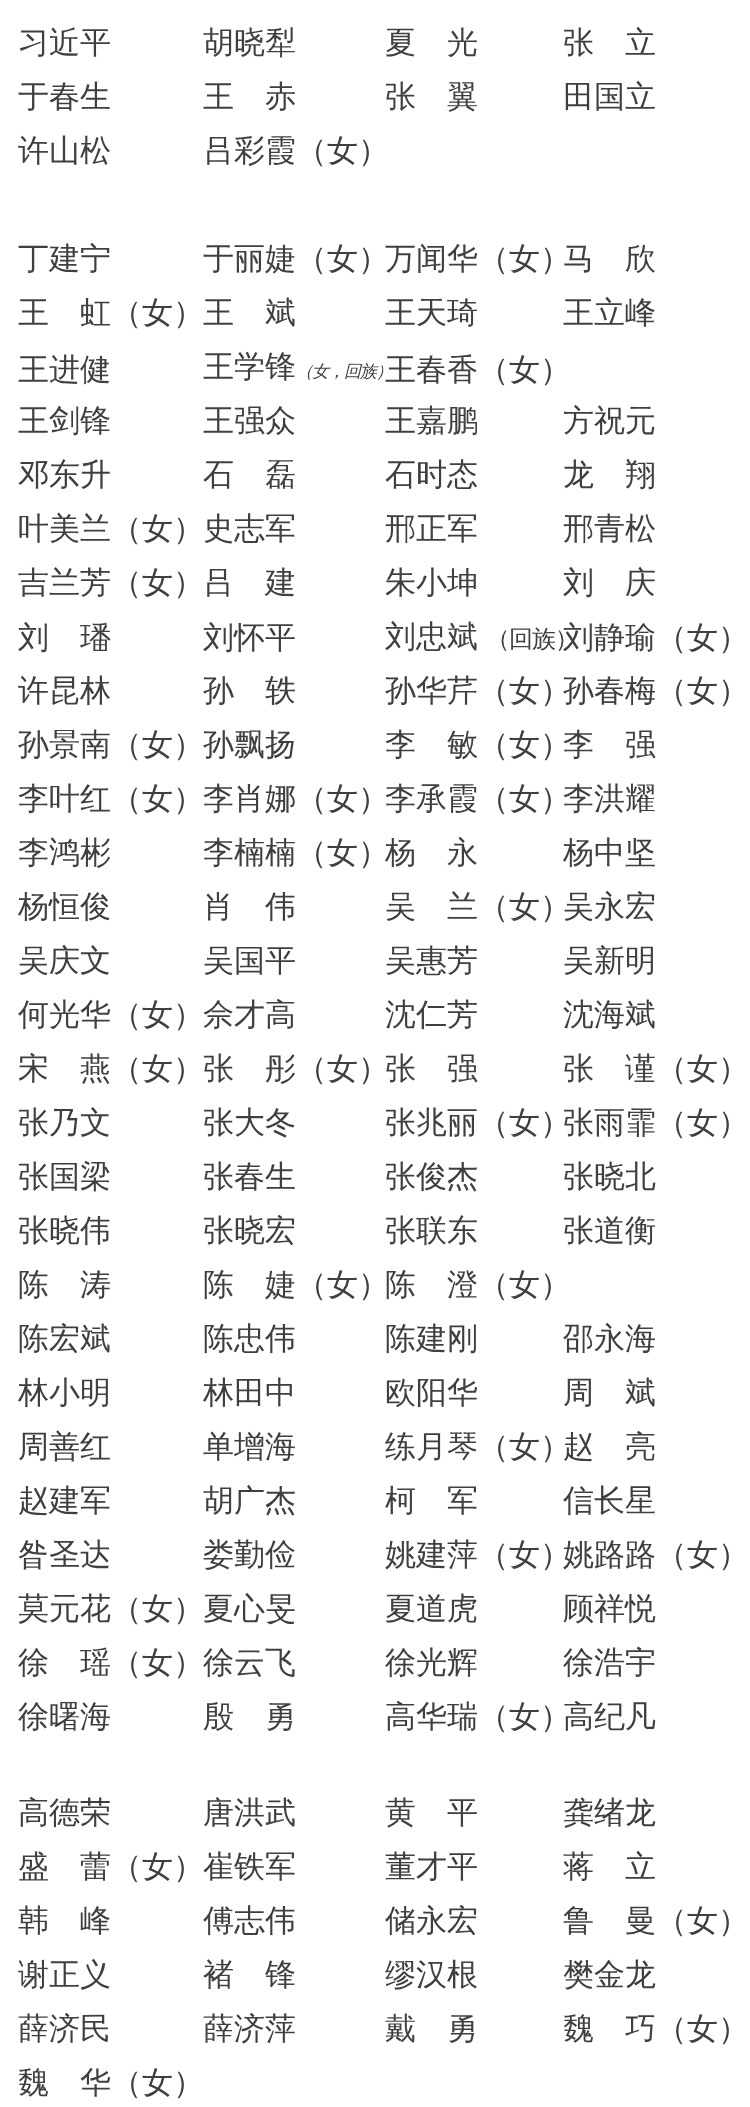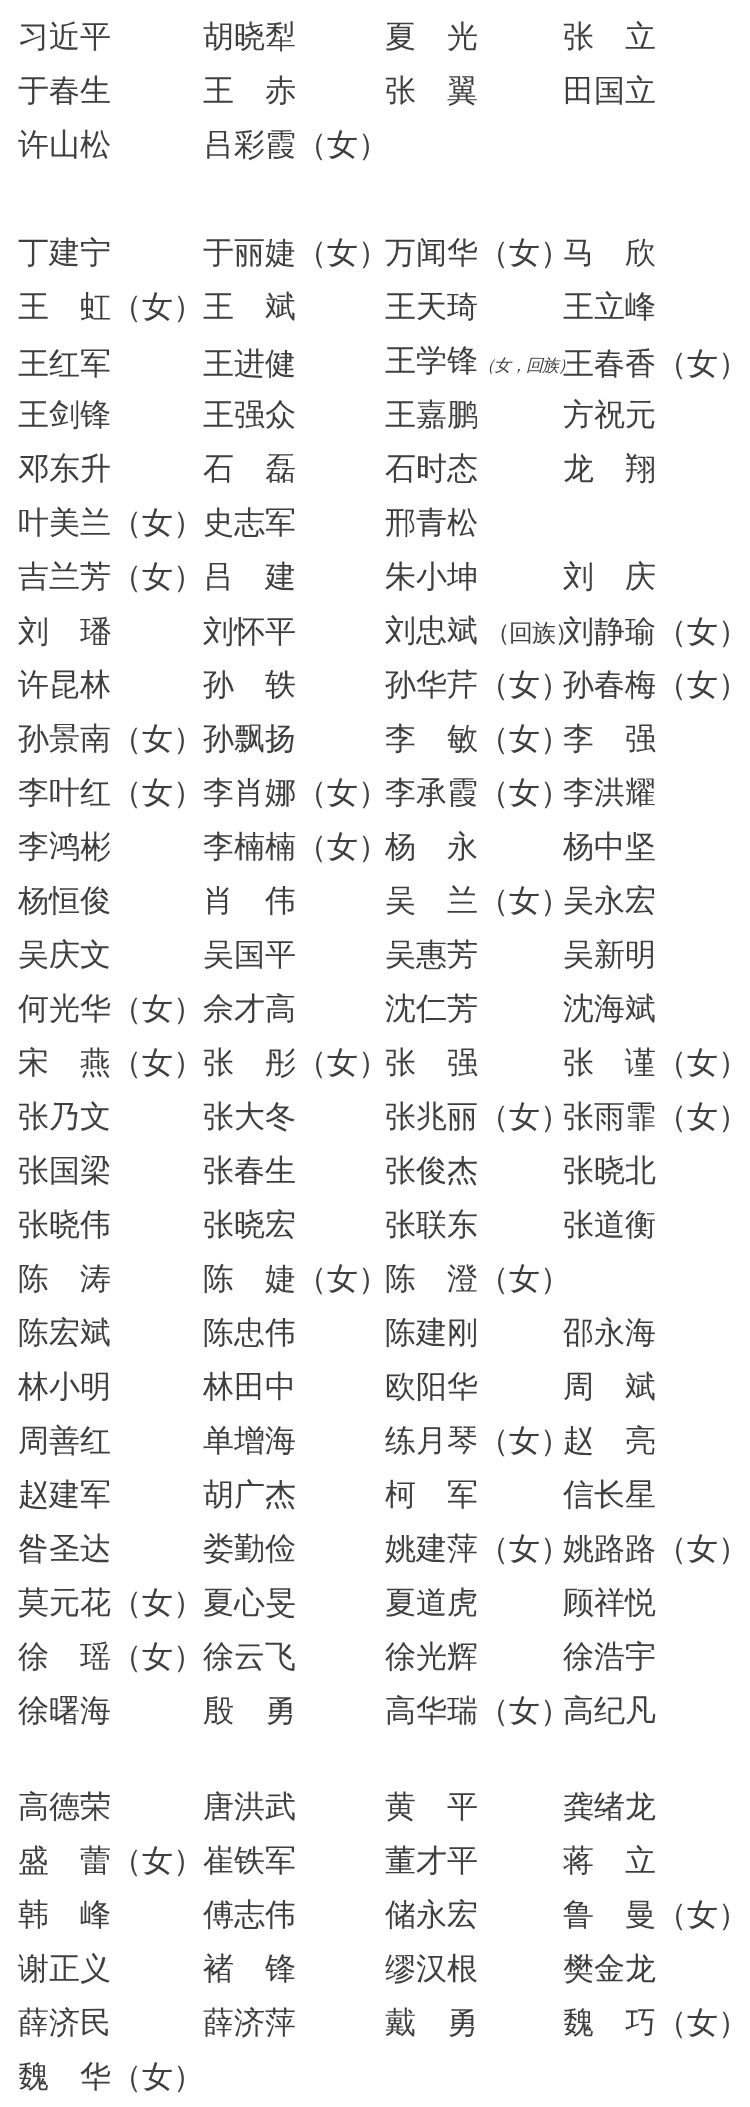--- a/index.html
+++ b/index.html
@@ -10,21 +10,21 @@
   body {
     width: 750px;
     height: 2107px;
     overflow: hidden;
     font-family: "Liberation Serif", "DejaVu Serif", serif;
   }
   #doc {
     position: relative;
     width: 750px;
     height: 2107px;
-    padding-top: 10px;
+    padding-top: 16px;
     box-sizing: border-box;
     color: #3f3f3f;
   }
   .section { display: block; }
   .gap1 { height: 54px; }
   .gap2 { height: 42px; }
   .row {
     display: grid;
     grid-template-columns: 185px 182px 178px 187px;
     padding-left: 18px;
@@ -73,40 +73,40 @@
         <span class="cell"><span>万闻华</span><span class="note">（女）</span></span>
         <span class="cell">马　欣</span>
       </div>
       <div class="row">
         <span class="cell"><span>王　虹</span><span class="note">（女）</span></span>
         <span class="cell">王　斌</span>
         <span class="cell">王天琦</span>
         <span class="cell">王立峰</span>
       </div>
       <div class="row">
-        <span class="cell">王红军</span>
         <span class="cell">王进健</span>
         <span class="cell"><span>王学锋</span><span class="note note-xs">（女，回族）</span></span>
         <span class="cell"><span>王春香</span><span class="note">（女）</span></span>
       </div>
       <div class="row">
         <span class="cell">王剑锋</span>
         <span class="cell">王强众</span>
         <span class="cell">王嘉鹏</span>
         <span class="cell">方祝元</span>
       </div>
       <div class="row">
         <span class="cell">邓东升</span>
         <span class="cell">石　磊</span>
         <span class="cell">石时态</span>
         <span class="cell">龙　翔</span>
       </div>
       <div class="row">
         <span class="cell"><span>叶美兰</span><span class="note">（女）</span></span>
         <span class="cell">史志军</span>
+        <span class="cell">邢正军</span>
         <span class="cell">邢青松</span>
       </div>
       <div class="row">
         <span class="cell"><span>吉兰芳</span><span class="note">（女）</span></span>
         <span class="cell">吕　建</span>
         <span class="cell">朱小坤</span>
         <span class="cell">刘　庆</span>
       </div>
       <div class="row">
         <span class="cell">刘　璠</span>

